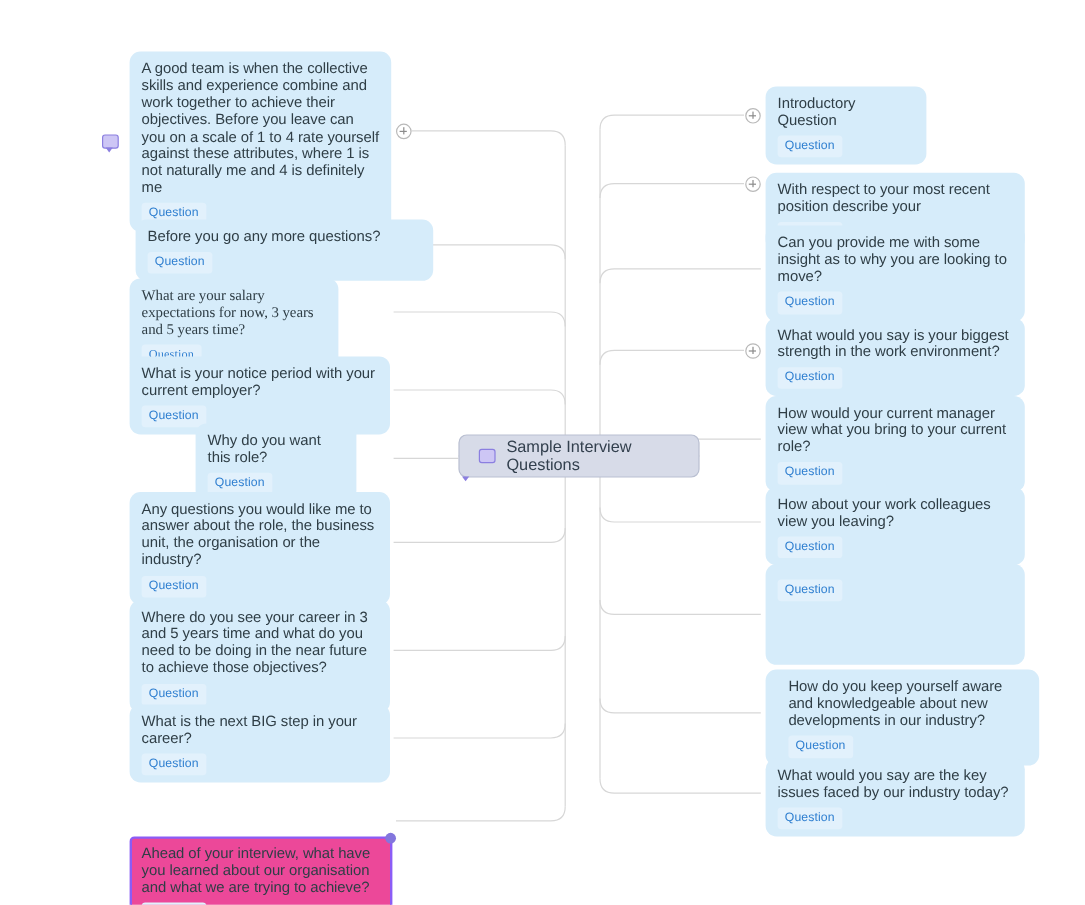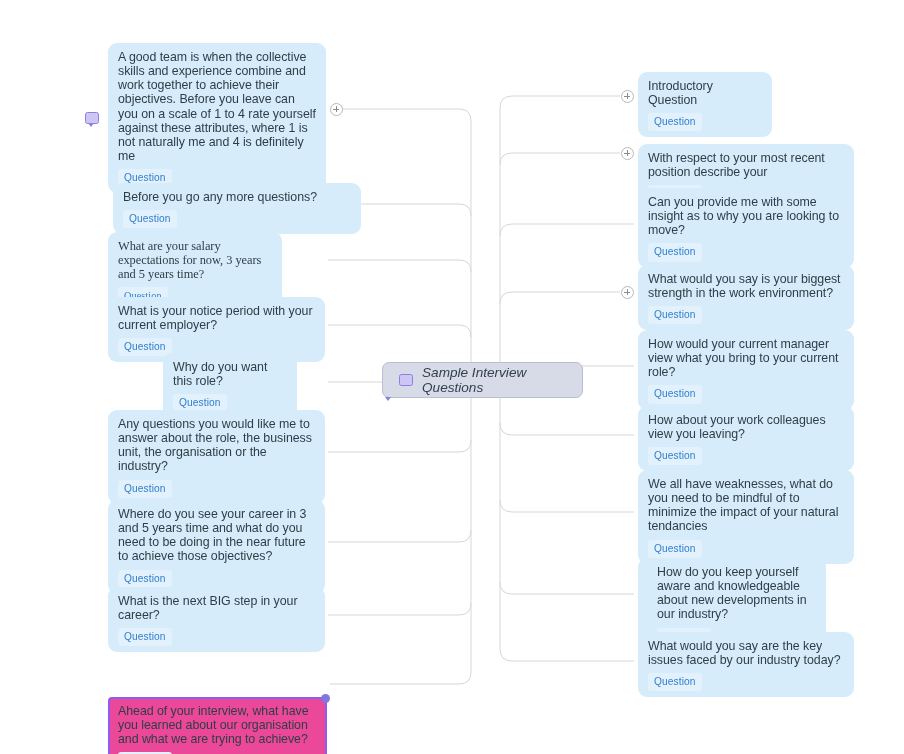--- a/index.html
+++ b/index.html
@@ -100,21 +100,20 @@
     border: 1px solid #b9bfd1;
     border-radius: 7px;
     display: flex;
     align-items: center;
     gap: 9px;
     padding: 0 16px;
     height: 36px;
     font-size: 13.6px;
     color: #33404e;
     z-index: 8;
-    font-style: italic;
   }
   .root .rootico {
     position: static;
     flex: 0 0 auto;
     width: 14px; height: 12px;
   }
 
   
   .expander {
     position: absolute;
@@ -183,22 +182,22 @@
       <div class="node" style="left: 108px; top: 587px; width: 217px; min-height: 57px;"><span class="txt">What is the next BIG step in your career?</span><span class="chip">Question</span></div>
       <div class="node selected" style="left: 108px; top: 649px; width: 219px; min-height: 70px;"><span class="txt">Ahead of your interview, what have you learned about our organisation and what we are trying to achieve?</span><span class="chip">Question</span><span class="handle-dot"></span></div>
     </div>
   <div id="right-col">
       <div class="node" style="left: 638px; top: 72px; width: 134px; min-height: 48px;"><span class="txt">Introductory Question</span><span class="chip">Question</span></div>
       <div class="node" style="left: 638px; top: 144px; width: 216px; min-height: 60px;"><span class="txt">With respect to your most recent position describe your</span><span class="chip">Question</span></div>
       <div class="node" style="left: 638px; top: 188px; width: 216px; min-height: 72px;"><span class="txt">Can you provide me with some insight as to why you are looking to move?</span><span class="chip">Question</span></div>
       <div class="node" style="left: 638px; top: 265px; width: 216px; min-height: 60px;"><span class="txt">What would you say is your biggest strength in the work environment?</span><span class="chip">Question</span></div>
       <div class="node" style="left: 638px; top: 330px; width: 216px; min-height: 72px;"><span class="txt">How would your current manager view what you bring to your current role?</span><span class="chip">Question</span></div>
       <div class="node" style="left: 638px; top: 406px; width: 216px; min-height: 60px;"><span class="txt">How about your work colleagues view you leaving?</span><span class="chip">Question</span></div>
-      <div class="node" style="left: 638px; top: 470px; width: 216px; min-height: 84px;"><span class="txt">We all have weaknesses, what do you need to be mindful of to minimize the impact of your natural tendancies</span><span class="chip">Question</span></div>
-      <div class="node" style="left: 638px; top: 558px; width: 188px; min-height: 72px; padding-left: 19px;"><span class="txt">How do you keep yourself aware and knowledgeable about new developments in our industry?</span><span class="chip">Question</span></div>
+      <div class="node" style="left: 638px; top: 470px; width: 216px; min-height: 84px;"><span class="chip">Question</span></div>
+      <div class="node" style="left: 638px; top: 558px; width: 228px; min-height: 72px; padding-left: 19px;"><span class="txt">How do you keep yourself aware and knowledgeable about new developments in our industry?</span><span class="chip">Question</span></div>
       <div class="node" style="left: 638px; top: 632px; width: 216px; min-height: 60px;"><span class="txt">What would you say are the key issues faced by our industry today?</span><span class="chip">Question</span></div>
     </div>
 
 <div class="expander" style="left: 329.5px; top: 102.5px;"></div>
     <div class="expander" style="left: 620.5px; top: 89.5px;"></div>
     <div class="expander" style="left: 620.5px; top: 146.5px;"></div>
     <div class="expander" style="left: 620.5px; top: 285.5px;"></div>
   </div>
 
 </body></html>

